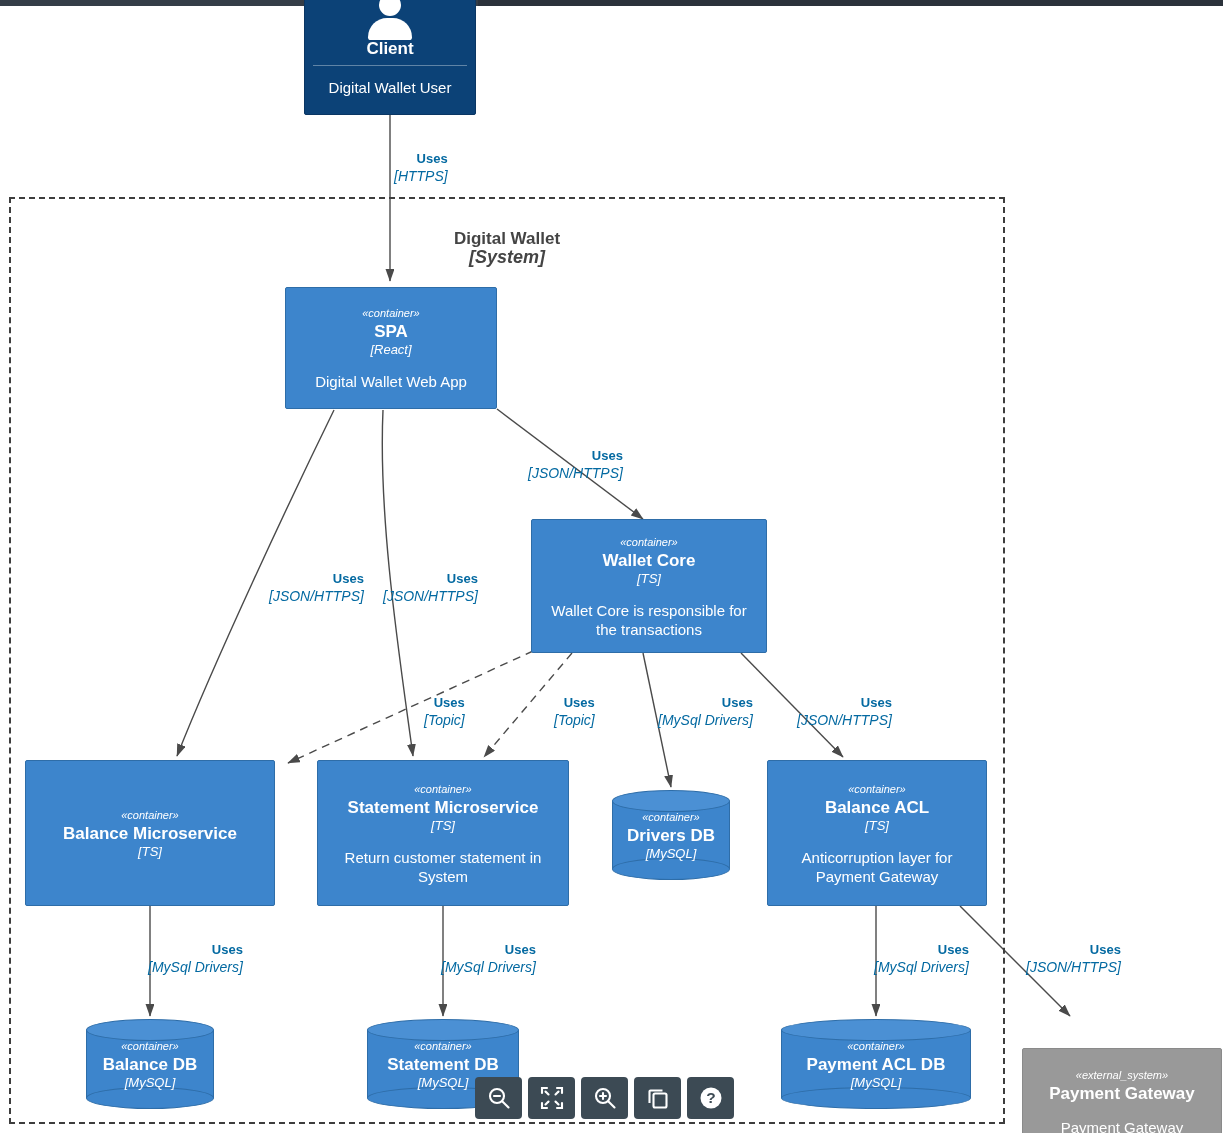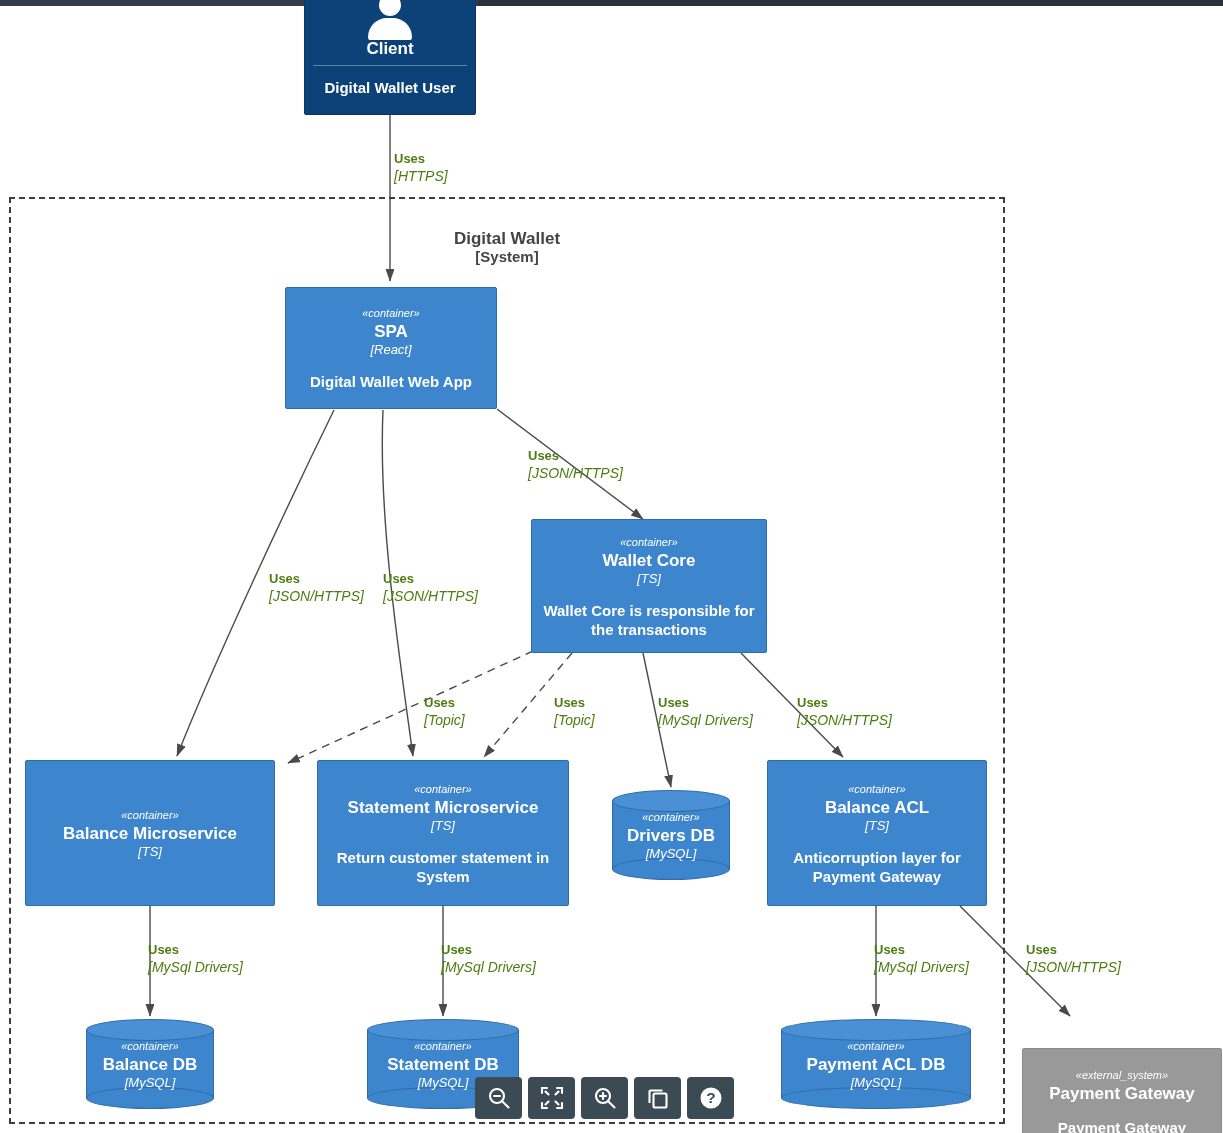--- a/index.html
+++ b/index.html
@@ -39,21 +39,21 @@
     left: 9px; top: 228px;
     width: 996px;
     text-align: center;
     color: #444444;
     pointer-events: none;
   }
   #system-boundary-label .bl-name {
     font-size: 17px; font-weight: bold; line-height: 21px;
   }
   #system-boundary-label .bl-type {
-    font-size: 15px; font-weight: bold; line-height: 16px;
+    font-size: 18px; font-weight: bold; line-height: 16px; font-style: italic;
   }
 
   
   .node {
     position: absolute;
     box-sizing: border-box;
     color: #ffffff;
     text-align: center;
     display: flex;
     flex-direction: column;
@@ -71,21 +71,21 @@
     line-height: 16px;
   }
   .nodename {
     font-size: 17px; font-weight: bold; line-height: 21px;
     white-space: nowrap;
   }
   .tech {
     font-size: 13px; font-style: italic; line-height: 16px;
   }
   .desc {
-    font-size: 15px; font-weight: bold; line-height: 19px;
+    font-size: 15px; font-weight: normal; line-height: 19px;
     margin-top: 14px;
   }
   .desc.tight { margin-top: 12px; }
 
   
   .person-figure {
     width: 46px; height: 26px;
     margin-bottom: 2px;
     position: relative;
   }
@@ -136,22 +136,22 @@
     position: absolute; left: 0; right: 0; top: 0; bottom: 0;
     display: flex; flex-direction: column;
     justify-content: center; align-items: center;
     color: #ffffff; text-align: center;
     z-index: 3;
   }
 
   
   .edge-label {
     position: absolute;
-    text-align: left;
-    color: #4d7c0f;
+    text-align: right;
+    color: #0369a1;
     white-space: nowrap;
     pointer-events: none;
   }
   .edge-label .el-verb {
     font-size: 13px; font-weight: bold; line-height: 17px;
   }
   .edge-label .el-tech {
     font-size: 14px; font-style: italic; line-height: 18px;
   }
 

